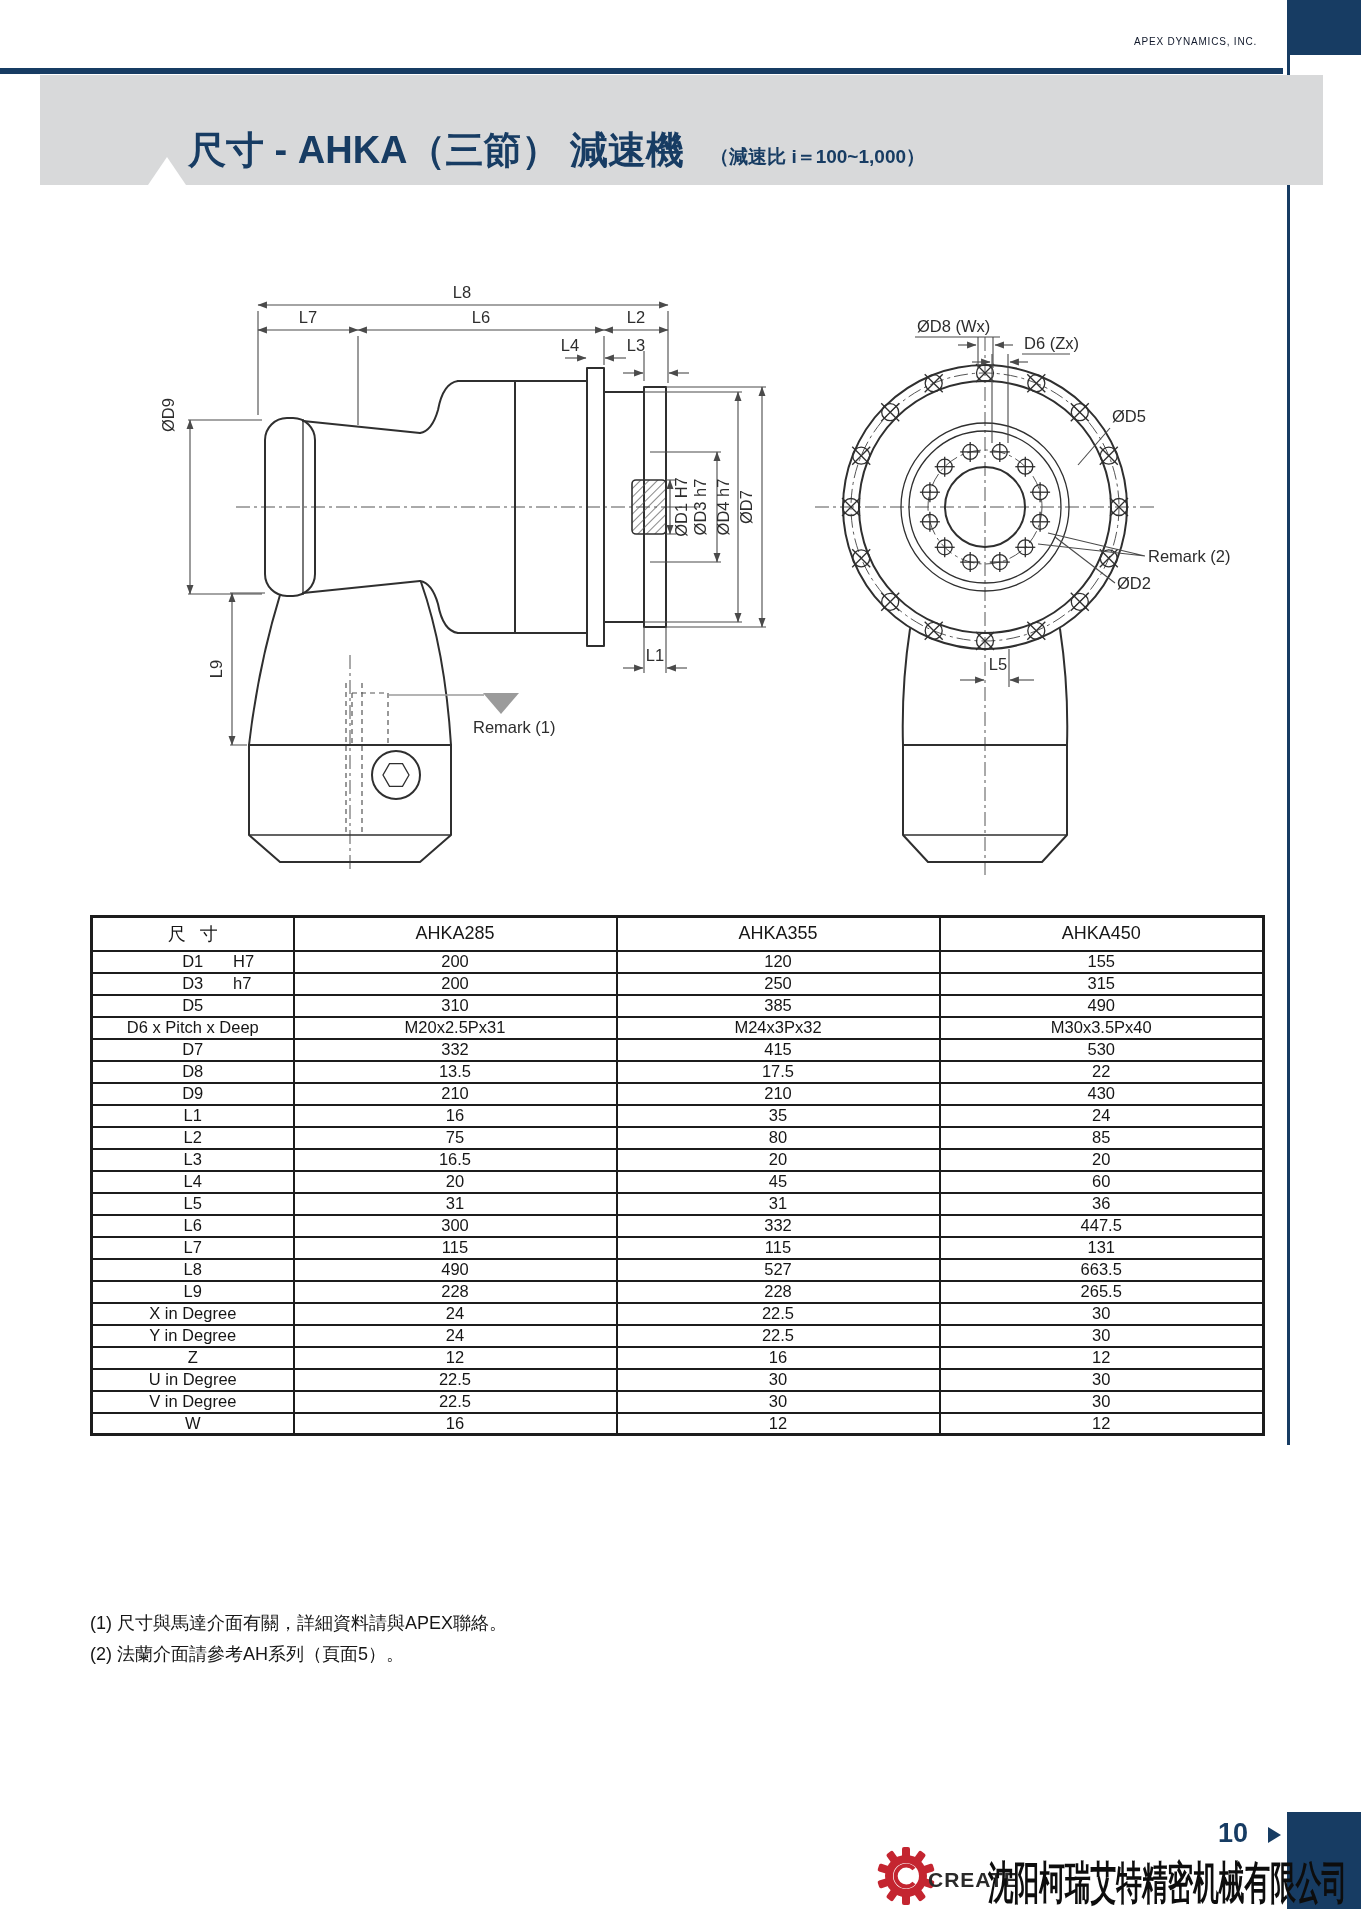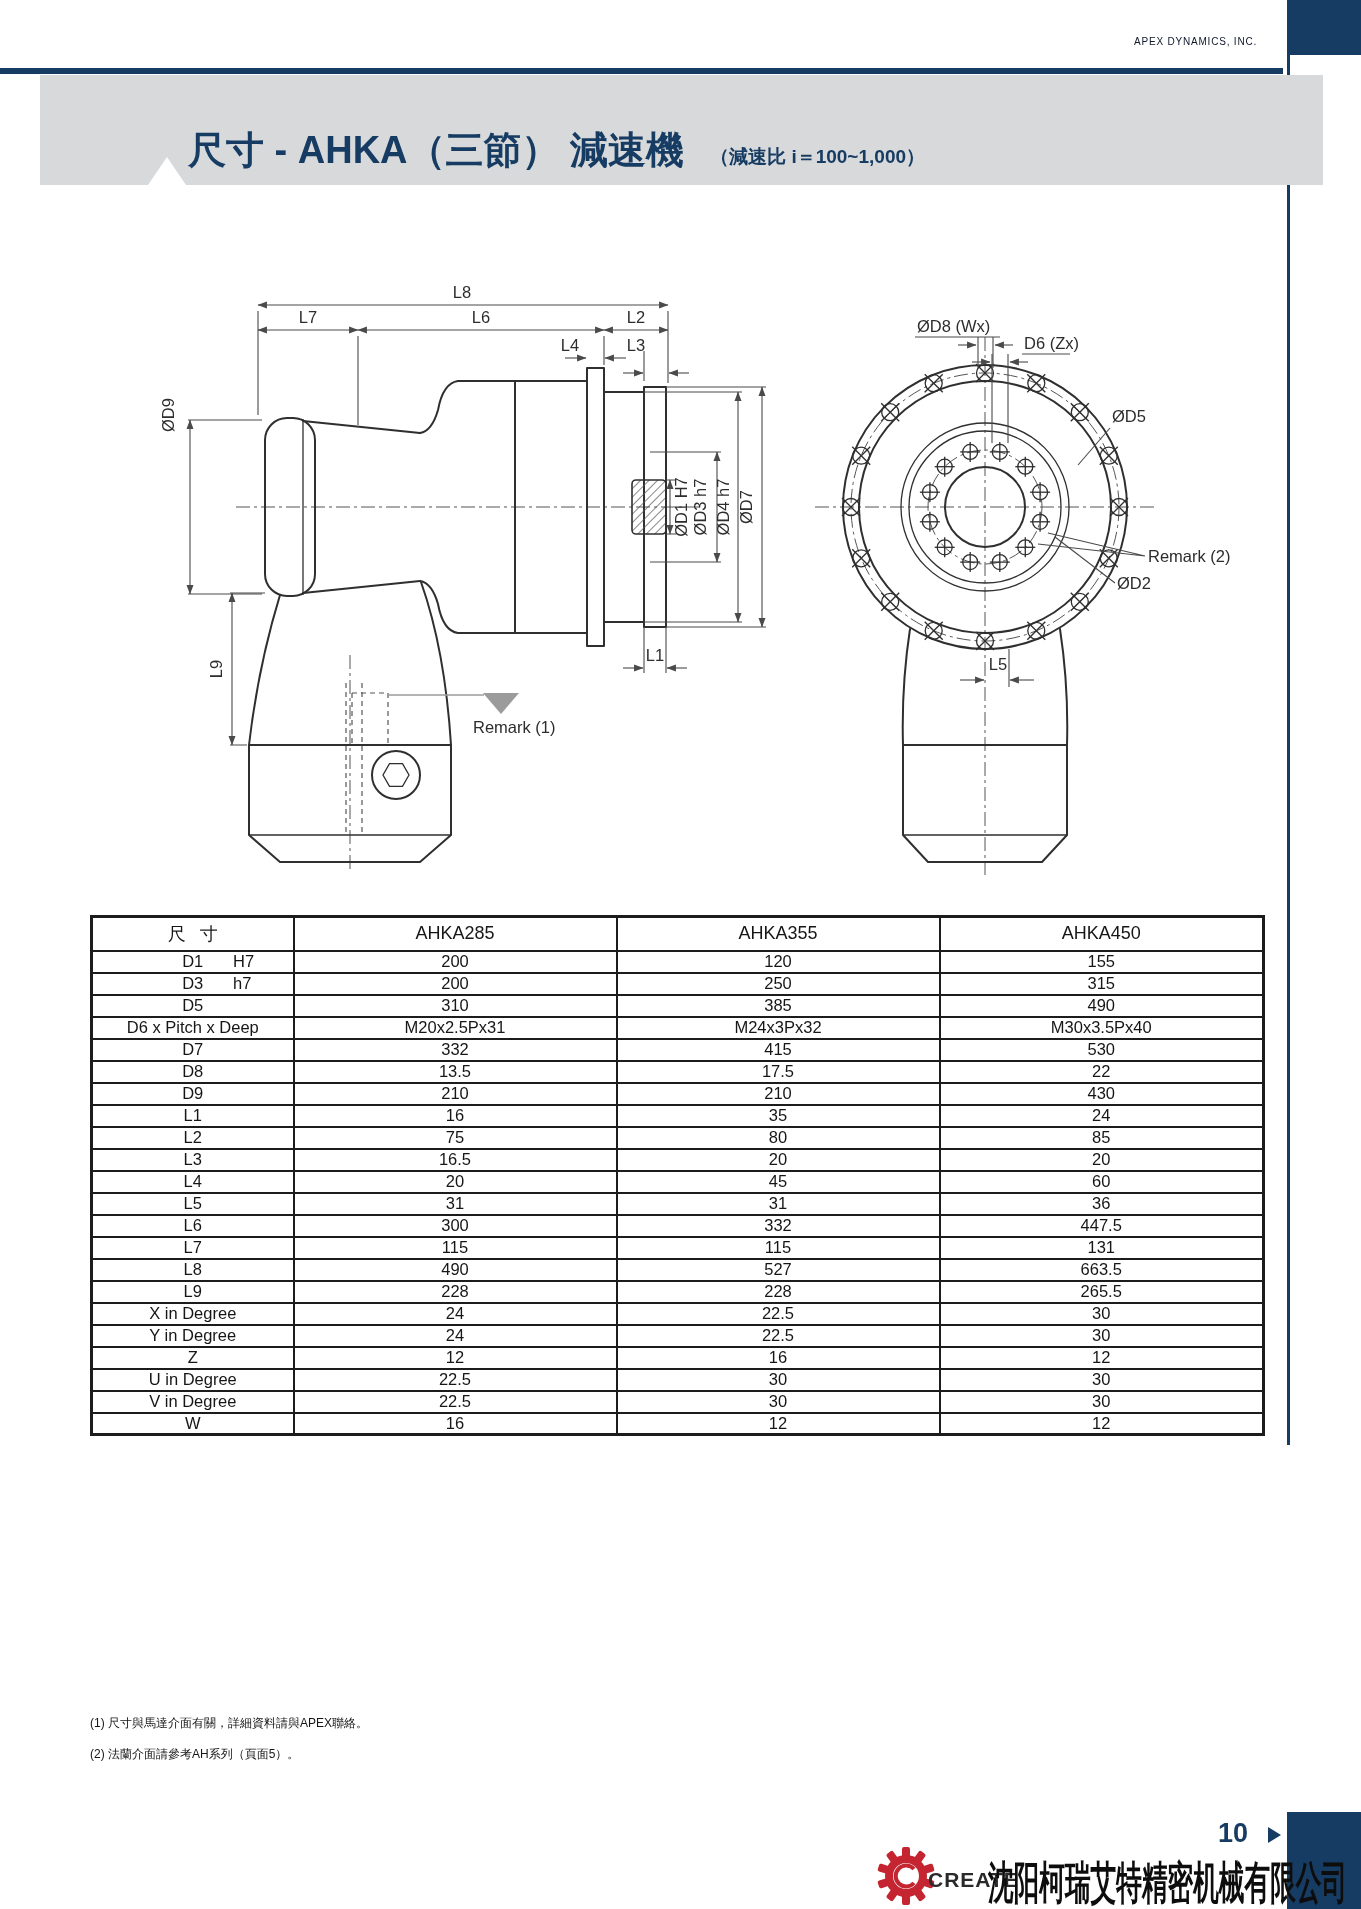--- a/index.html
+++ b/index.html
@@ -35,21 +35,21 @@
         table-layout:fixed;border:3px solid #1c1c1c;}
   .dim-table th,.dim-table td{border:2px solid #1c1c1c;font-size:16.5px;color:#161616;
         text-align:center;padding:0;overflow:hidden;white-space:nowrap;}
   .dim-table thead tr{height:34px;}
   .dim-table tbody tr{height:22px;}
   .dim-table th{font-size:18px;font-weight:normal;}
   .th-dim{letter-spacing:14px;text-indent:14px;}
   .dim-cell{text-align:left;padding-left:44px;position:relative;}
   .dim-cell .tol{position:absolute;left:140px;}
   
-  .notes{position:absolute;top:1708px;left:90px;font-size:12px;color:#161616;line-height:31px;}
+  .notes{position:absolute;top:1608px;left:90px;font-size:18px;color:#161616;line-height:31px;}
   
   .page-num{position:absolute;top:1818px;left:1218px;font-size:27px;font-weight:bold;color:#173c63;}
   .page-arrow{position:absolute;top:1827px;left:1268px;width:0;height:0;
         border-top:8px solid transparent;border-bottom:8px solid transparent;
         border-left:13px solid #173c63;}
   .logo{position:absolute;top:1846px;left:876px;width:60px;height:60px;}
   .logo-text{position:absolute;top:1868px;left:928px;font-size:21px;font-weight:bold;
         letter-spacing:1px;color:#2a2a2a;}
   .company-cn{position:absolute;top:1853px;left:988px;font-size:45px;font-weight:bold;color:#0d0d0d;
         transform:scaleX(0.57);transform-origin:left top;white-space:nowrap;}

